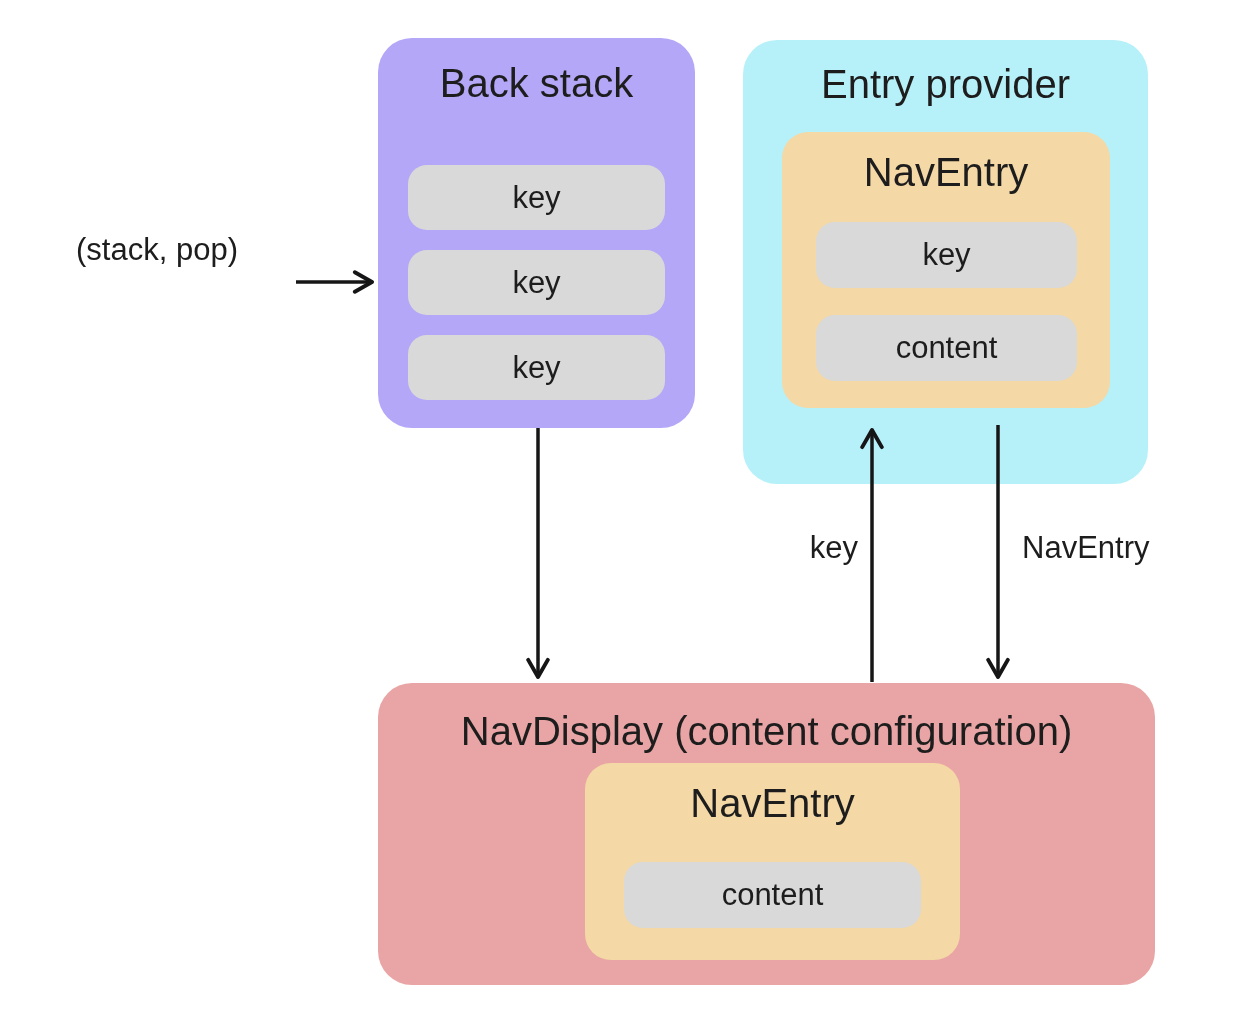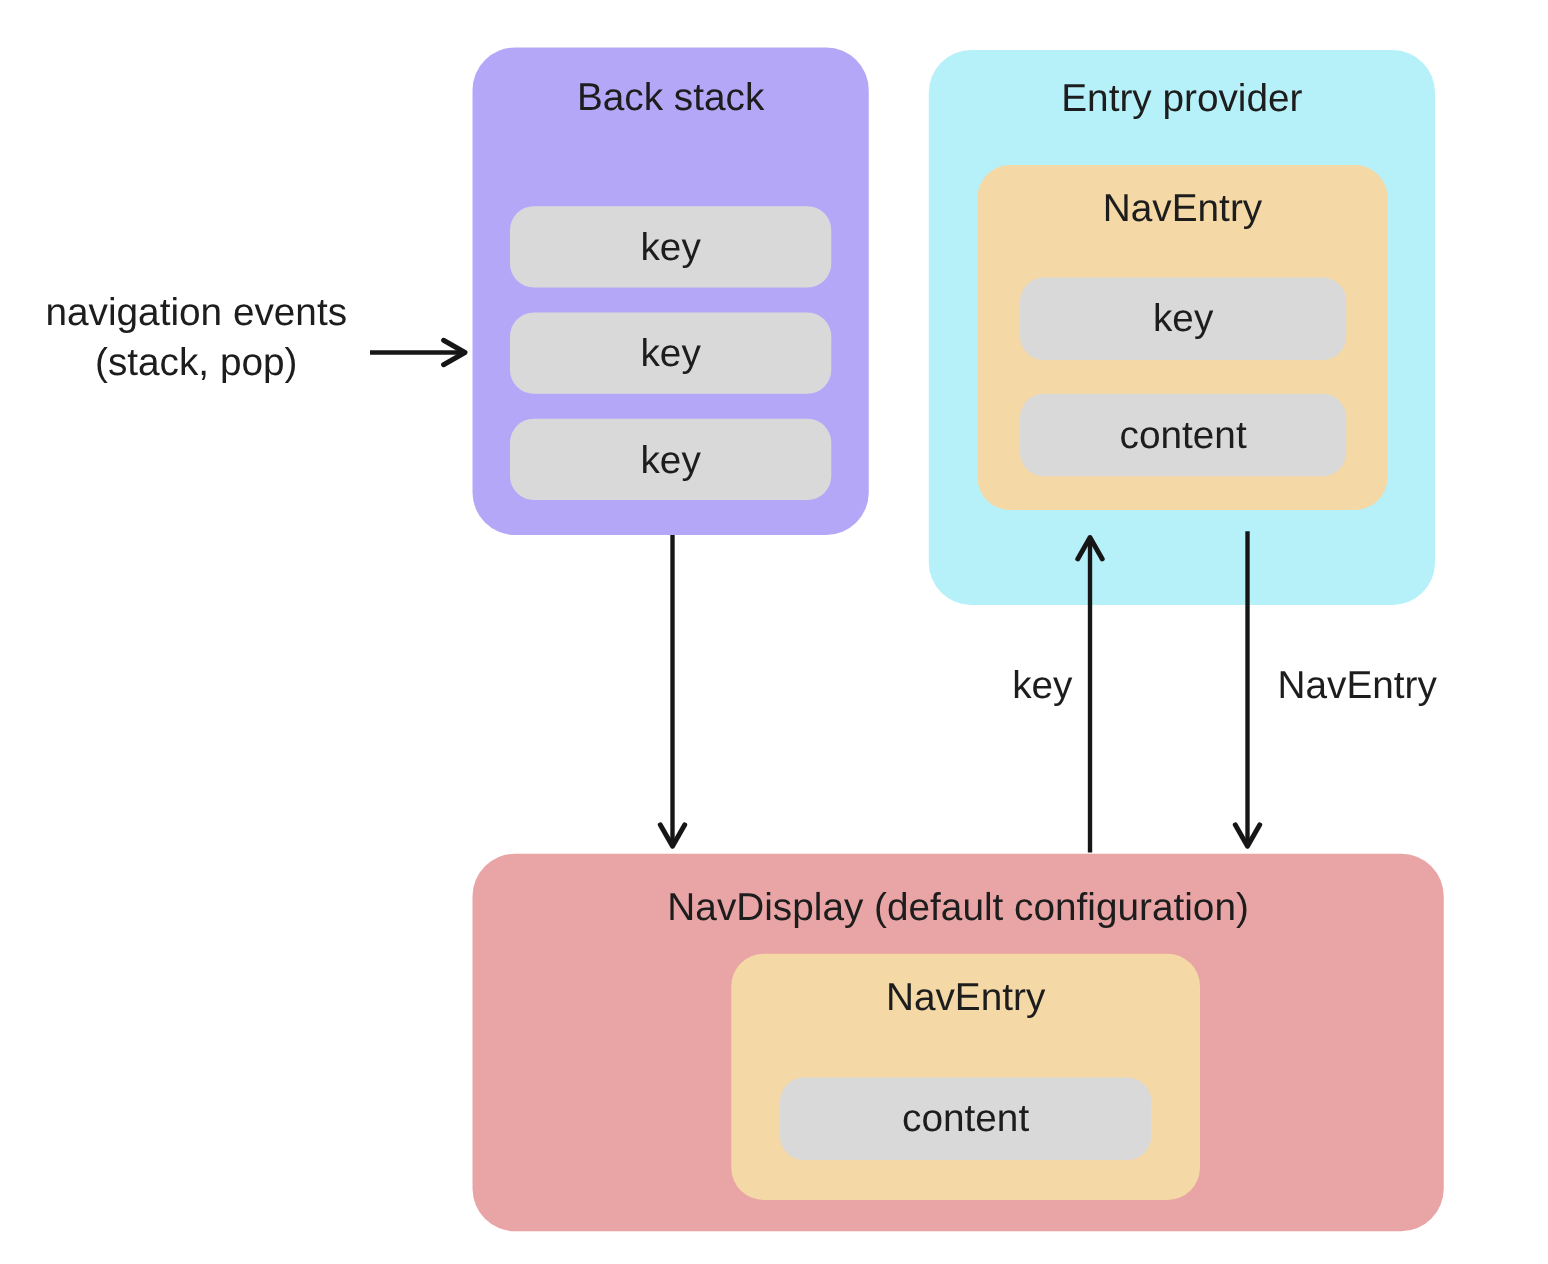--- a/index.html
+++ b/index.html
@@ -18,21 +18,21 @@
   .pill {
     border-radius: 19px;
     background: var(--pill-bg, #d9d9d9);
     display: flex;
     align-items: center;
     justify-content: center;
     font-size: 31px;
   }
   .box-title {
     text-align: center;
-    font-size: 31px;
+    font-size: 40px;
     line-height: 1.15;
   }
 
   
   .back-stack { left: 378px; top: 38px; width: 317px; height: 390px; background: var(--back-stack-bg, #b5a7f8); }
   .back-stack .box-title { padding-top: 22px; }
   .back-stack .pills { position: absolute; left: 30px; right: 30px; top: 127px; display: flex; flex-direction: column; gap: 20px; }
   .back-stack .pill { height: 65px; }
 
   
@@ -84,29 +84,28 @@
     <div class="box inner-box ep-nav-entry">
       <div class="box-title">NavEntry</div>
       <div class="pills">
         <div class="pill">key</div>
         <div class="pill">content</div>
       </div>
     </div>
   </div>
 
   <div class="box big-box nav-display">
-    <div class="box-title">NavDisplay (default configuration)</div>
+    <div class="box-title">NavDisplay (content configuration)</div>
     <div class="box inner-box nd-nav-entry">
       <div class="box-title">NavEntry</div>
       <div class="pill">content</div>
     </div>
   </div>
 
   <div class="nav-events-label">
-    <div>navigation events</div>
     <div>(stack, pop)</div>
   </div>
 
   <div class="arrow-label key-arrow-label">key</div>
   <div class="arrow-label nav-entry-arrow-label">NavEntry</div>
 
   <svg class="arrows-layer" viewBox="0 0 1238 1011" xmlns="http://www.w3.org/2000/svg">
     <defs>
       <marker id="arrowhead" viewBox="0 0 10 10" refX="8" refY="5" markerWidth="7" markerHeight="7" orient="auto">
         <path d="M1,1 L8,5 L1,9" fill="none" stroke="var(--arrow, #161616)" stroke-width="1.6" stroke-linecap="round" stroke-linejoin="round"></path>

